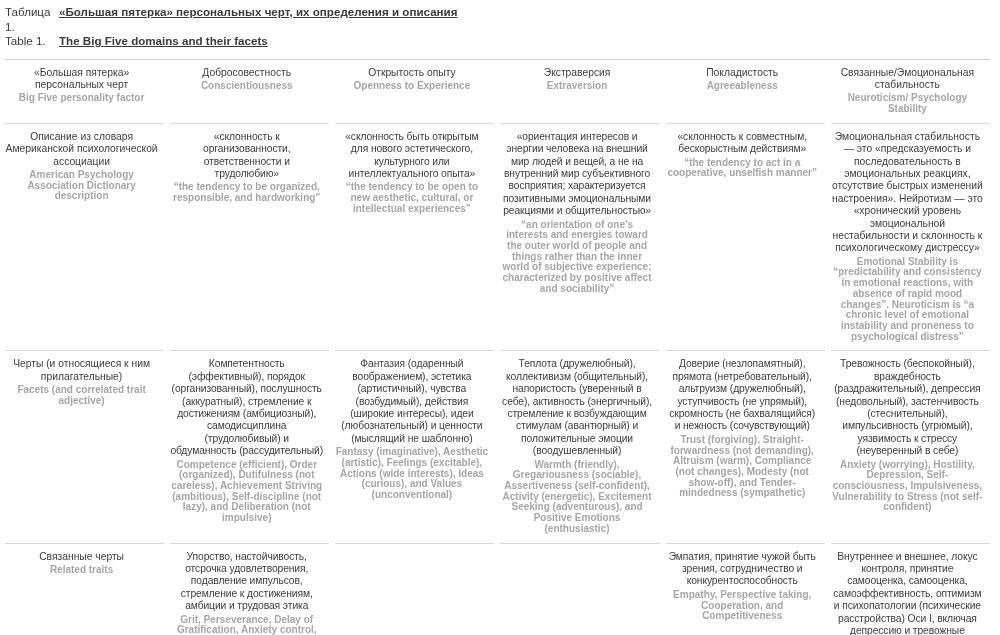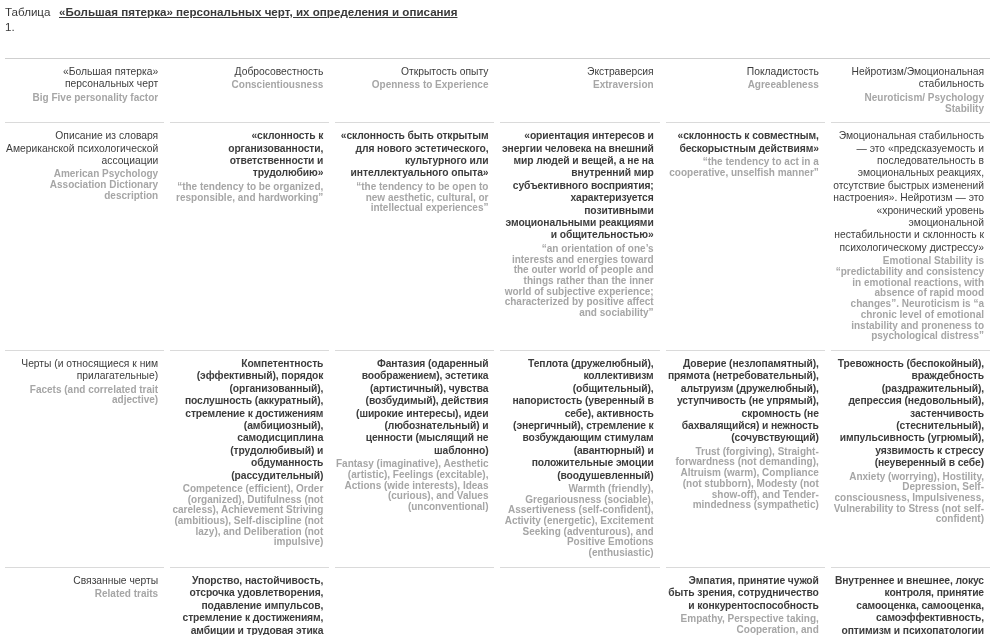--- a/index.html
+++ b/index.html
@@ -1,51 +1,55 @@
 <!DOCTYPE html>
 <html lang="ru"><head>
 <meta charset="utf-8">
 <style>
   * { box-sizing: border-box; margin: 0; padding: 0; }
   html, body { width: 1000px; height: 635px; overflow: hidden; background: #ffffff; }
   body { font-family: "Liberation Sans", "DejaVu Sans", sans-serif; color: #3d3d3d; }
   .page { padding: 5px 10px 0 5px; }
 
   
-  .title-block { margin-bottom: 24px; }
+  .title-block { margin-bottom: 10px; }
   .title-row { display: flex; font-size: 11.6px; line-height: 14.5px; color: #3a3a3a; }
   .title-label { flex: none; width: 54px; font-weight: 400; }
   .title-text { font-weight: 700; text-decoration: underline; }
 
   .rule { height: 0; border-top: 1px solid #cfcfcf; }
 
   
   .tbl-wrap { margin-left: -6px; width: calc(100% + 12px); }
   table { width: 100%; table-layout: fixed; border-collapse: separate; border-spacing: 6px 0; }
-  th, td { vertical-align: top; text-align: right; font-weight: 400; padding: 7px 6px 8px 0;
+  th, td { vertical-align: top; text-align: center; font-weight: 400; padding: 7px 6px 8px 0;
            border-bottom: 1px solid #dadada; }
   thead tr { height: 52px; }
   tr.r0 { height: 140px; }
   tr.r1 { height: 126px; }
   tr.r2 { height: 128px; }
 
   .ru { font-size: 10.3px; line-height: 12.4px; color: #3d3d3d; }
   .en { font-size: 10px; line-height: 10.7px; color: #a6a6a6; margin-top: 2px; font-weight: bold; }
-  .b  { font-weight: 700; }
+  .b  { font-weight: 400; }
   td .ru.b { letter-spacing: -0.1px; }
 </style>
 </head>
 <body>
 
 <div class="page">
 
   <div class="title-block">
     <div class="title-row">
       <span class="title-label">Таблица 1.</span>
       <span class="title-text">«Большая пятерка» персональных черт, их определения и описания</span>
+    </div>
+    <div class="title-row">
+      <span class="title-label">Table 1.</span>
+      <span class="title-text">The Big Five domains and their facets</span>
     </div>
   </div>
 
   <div class="rule"></div>
 
   <div class="tbl-wrap">
   <table>
     <thead>
       <tr>
         <th>
@@ -62,21 +66,21 @@
         </th>
         <th>
           <div class="ru">Экстраверсия</div>
           <div class="en">Extraversion</div>
         </th>
         <th>
           <div class="ru">Покладистость</div>
           <div class="en">Agreeableness</div>
         </th>
         <th>
-          <div class="ru">Нейротизм/Эмоциональная стабильность</div>
+          <div class="ru">Связанные/Эмоциональная стабильность</div>
           <div class="en">Neuroticism/ Psychology Stability</div>
         </th>
       </tr>
     </thead>
     <tbody>
       <tr class="r0">
         <td>
           <div class="ru">Описание из словаря Американской психологической ассоциации</div>
           <div class="en">American Psychology Association Dictionary description</div>
         </td>
@@ -113,21 +117,21 @@
         <td>
           <div class="ru b">Фантазия (одаренный воображением), эстетика (артистичный), чувства (возбудимый), действия (широкие интересы), идеи (любознательный) и ценности (мыслящий не шаблонно)</div>
           <div class="en">Fantasy (imaginative), Aesthetic (artistic), Feelings (excitable), Actions (wide interests), Ideas (curious), and Values (unconventional)</div>
         </td>
         <td>
           <div class="ru b">Теплота (дружелюбный), коллективизм (общительный), напористость (уверенный в себе), активность (энергичный), стремление к возбуждающим стимулам (авантюрный) и положительные эмоции (воодушевленный)</div>
           <div class="en">Warmth (friendly), Gregariousness (sociable), Assertiveness (self-confident), Activity (energetic), Excitement Seeking (adventurous), and Positive Emotions (enthusiastic)</div>
         </td>
         <td>
           <div class="ru b">Доверие (незлопамятный), прямота (нетребовательный), альтруизм (дружелюбный), уступчивость (не упрямый), скромность (не бахвалящийся) и нежность (сочувствующий)</div>
-          <div class="en">Trust (forgiving), Straight-forwardness (not demanding), Altruism (warm), Compliance (not stubborn), Modesty (not show-off), and Tender-mindedness (sympathetic)</div>
+          <div class="en">Trust (forgiving), Straight-forwardness (not demanding), Altruism (warm), Compliance (not changes), Modesty (not show-off), and Tender-mindedness (sympathetic)</div>
         </td>
         <td>
           <div class="ru b">Тревожность (беспокойный), враждебность (раздражительный), депрессия (недовольный), застенчивость (стеснительный), импульсивность (угрюмый), уязвимость к стрессу (неуверенный в себе)</div>
           <div class="en">Anxiety (worrying), Hostility, Depression, Self-consciousness, Impulsiveness, Vulnerability to Stress (not self-confident)</div>
         </td>
       </tr>
       <tr class="r2">
         <td>
           <div class="ru">Связанные черты</div>
           <div class="en">Related traits</div>

